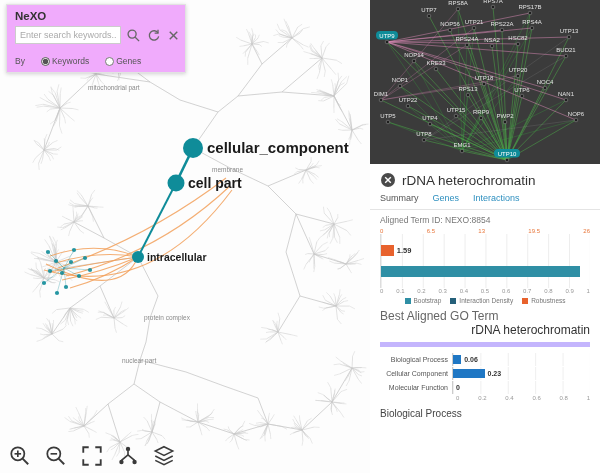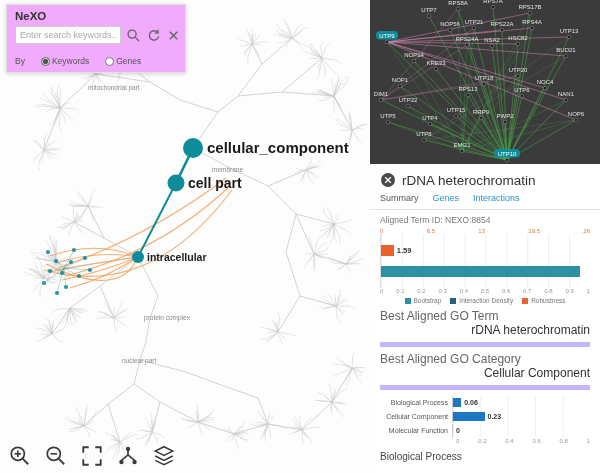--- a/index.html
+++ b/index.html
@@ -1394,24 +1394,20 @@
               <span>Robustness</span>
             </span>
           </div>
       </div>
 
       <div id="go-rows">
           <div class="go-row">
             <span>Best Aligned GO Term</span>
             <span class="go-val">rDNA heterochromatin</span>
           </div>
-          <div class="go-row">
-            <span>Best Aligned GO Category</span>
-            <span class="go-val">Cellular Component</span>
-          </div>
         </div>
 
       <div class="go-chart">
         <div id="go-crows">
             <div class="go-crow">
               <span class="go-cat">Biological Process</span>
               <div class="go-area">
                 <div class="go-bar" style="width: 6%; background: rgb(31, 119, 196);"></div>
                 <span class="go-num">0.06</span>
               </div>

